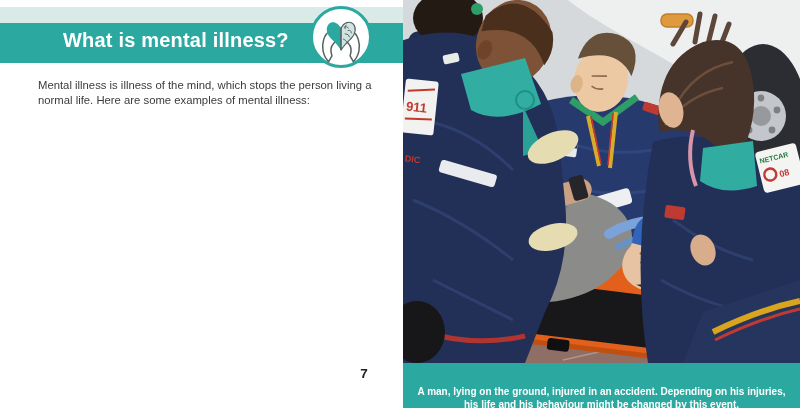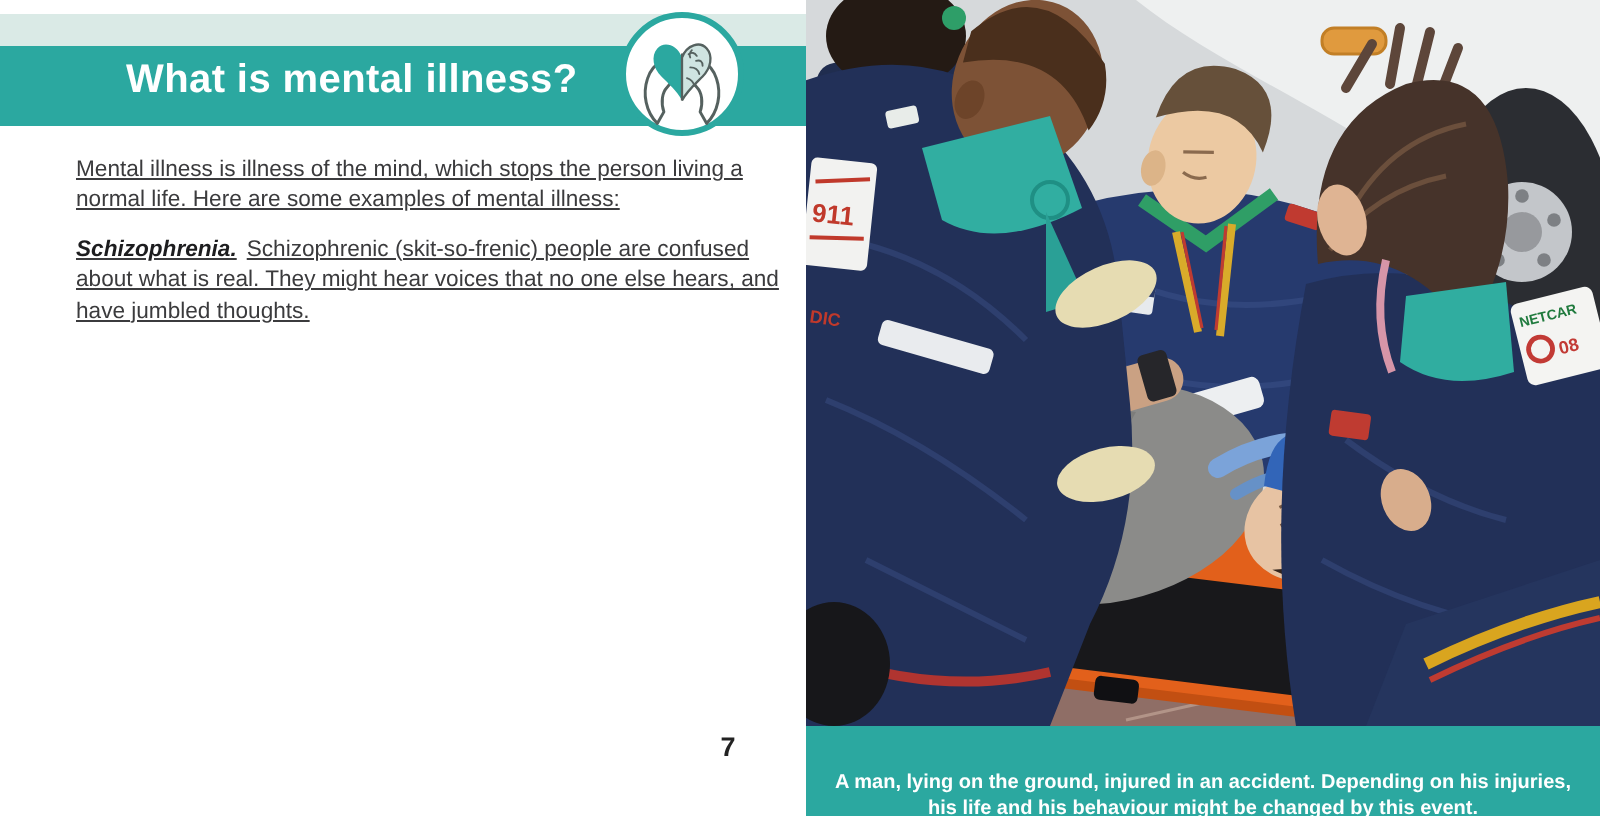--- a/index.html
+++ b/index.html
@@ -10,21 +10,21 @@
   .strip-light{position:absolute;left:0;top:7px;width:403px;height:16px;background:#DAEAE6;}
   .header-band{position:absolute;left:0;top:23px;width:403px;height:40px;background:#2BA8A0;}
   .page-title{position:absolute;left:38px;top:29px;width:300px;
               color:#ffffff;font-size:20px;font-weight:700;letter-spacing:.2px;margin-left:25px;}
   .icon-circle{position:absolute;left:310px;top:6px;width:62px;height:62px;border-radius:50%;
                background:#ffffff;border:3px solid #2BA8A0;box-sizing:border-box;z-index:5;}
   .icon-circle svg{position:absolute;left:0;top:0;}
 
   .content{position:absolute;left:38px;top:78px;width:352px;color:#3B3B3D;
            font-size:11.3px;line-height:15.4px;}
-  .content p{margin:0 0 9px 0;text-decoration:underline;}
+  .content p{margin:0 0 9px 0;}
   .lead{font-weight:700;font-style:italic;color:#1d1d1f;margin-right:5px;}
   .page-number{position:absolute;left:350px;top:366px;width:28px;text-align:center;
                font-size:13.5px;font-weight:700;color:#222;}
 
   
   .photo{position:absolute;left:403px;top:0;width:397px;height:363px;overflow:hidden;background:#cfd3d6;}
   .caption-bar{position:absolute;left:403px;top:363px;width:397px;height:45px;background:#2BA8A0;}
   .caption-text{position:absolute;left:10px;top:8px;width:377px;text-align:center;color:#ffffff;
                 font-size:10px;font-weight:700;line-height:13px;white-space:pre-line;margin-top:14px;}
 </style>
@@ -47,23 +47,20 @@
       <path d="M34,24 C31,16 23,14 19,18.5 C15,23 16.5,30.5 21.5,35.5 C26,40 31,44.5 34,50 Z" fill="#2BA8A0"></path>
 
       <path d="M34,24 C37,16 45,14 49,18.5 C53,23 51.5,30.5 46.5,35.5 C42,40 37,44.5 34,50 Z" fill="#cfe4e1" stroke="#55615f" stroke-width="1.4"></path>
       <path d="M38,22 q3,-2 5,1 M42.5,26 q4,-1 4,3 M39,30 q4.5,0 5.5,4 M37,36.5 q3.5,1 4.5,4.5 M40,19.5 q-2,2 -1,4.5" fill="none" stroke="#55615f" stroke-width="1.1" stroke-linecap="round"></path>
       <path d="M34,21.5 L34,50" stroke="#55615f" stroke-width="1.2"></path>
     </svg>
   </div>
 
   <div class="content">
     <p><span>Mental illness is illness of the mind, which stops the person living a normal life.  Here are some examples of mental illness:</span></p>
-    <p>
-      <span class="lead">Schizophrenia.</span><span>Schizophrenic (skit-so-frenic) people are confused about what is real.  They might hear voices that no one else hears, and have jumbled thoughts.</span>
-    </p>
   </div>
 
   <div class="page-number">7</div>
 
   <div class="photo">
     <svg width="397" height="363" viewBox="0 0 397 363">
 
       <rect x="0" y="0" width="397" height="363" fill="#d6d9db"></rect>
       <path d="M85,0 L397,0 L397,250 L330,255 C300,220 288,150 296,80 C250,50 200,28 165,0 Z" fill="#eef0f0"></path>
       <path d="M300,70 q40,-8 80,-4" stroke="#d7dadc" stroke-width="4" fill="none"></path>

